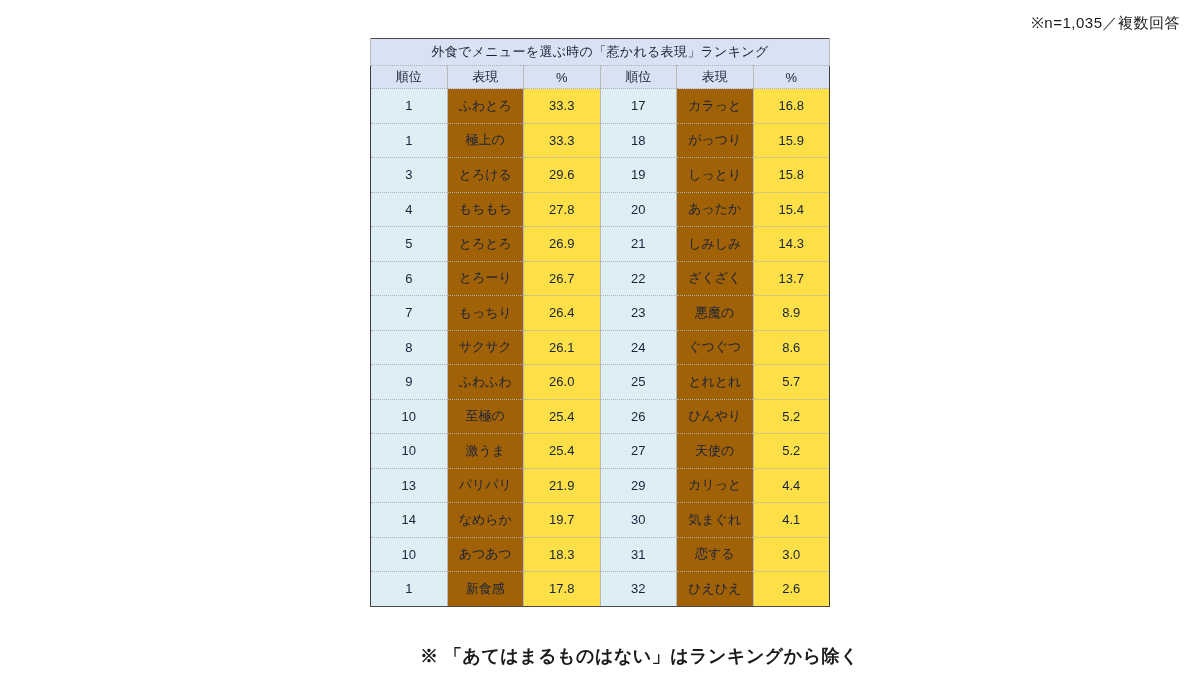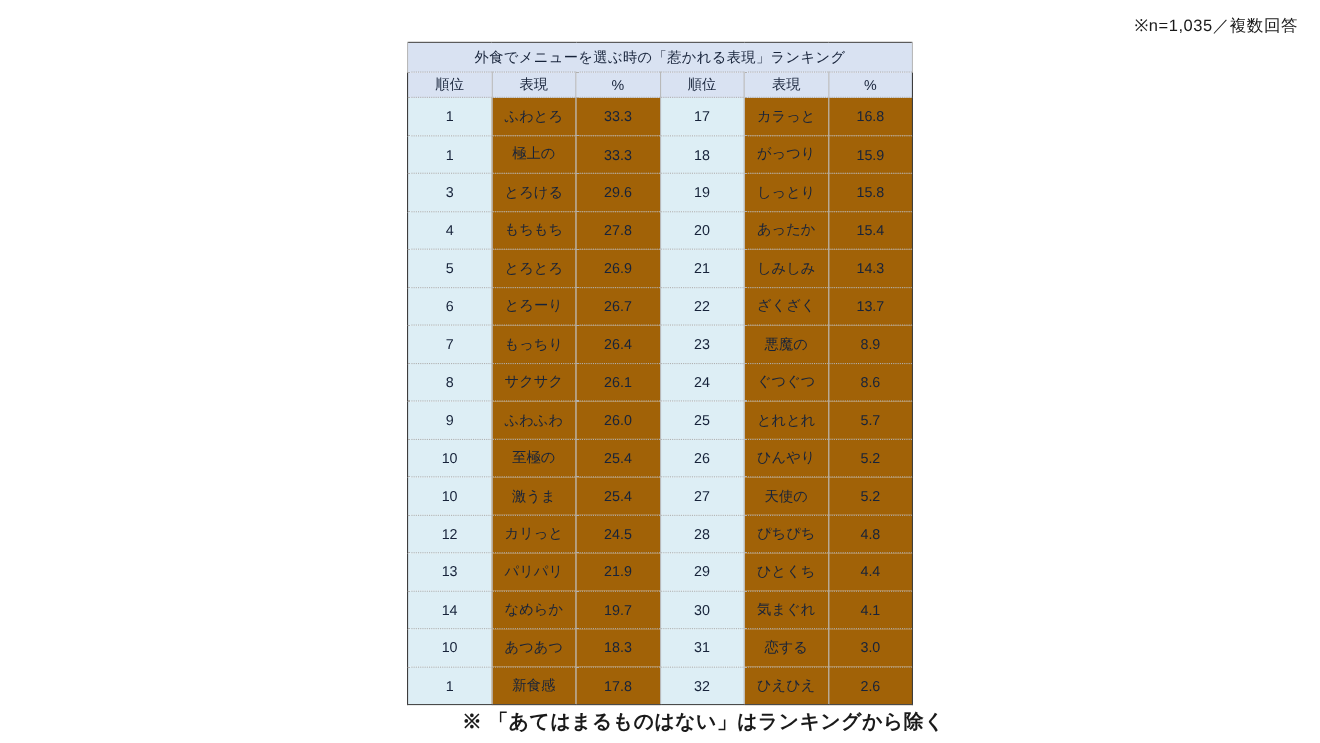--- a/index.html
+++ b/index.html
@@ -81,21 +81,21 @@
   .col-rank {
     width: 54px;
     background: #ddeef5;
   }
   .col-expr {
     width: 130px;
     background: #a16207;
   }
   .col-pct {
     width: 46px;
-    background: #a16207;
+    background: #fde047;
   }
   .mid-div {
     border-left: 1px solid #3d3d3d !important;
   }
   .outer-left {
     border-left: 1px solid #3d3d3d !important;
   }
   .outer-right {
     border-right: 1px solid #3d3d3d !important;
   }
@@ -218,33 +218,25 @@
           </tr>
           <tr>
             <td class="col-rank outer-left">10</td>
             <td class="col-expr">激うま</td>
             <td class="col-pct">25.4</td>
             <td class="col-rank mid-div">27</td>
             <td class="col-expr">天使の</td>
             <td class="col-pct outer-right">5.2</td>
           </tr>
           <tr>
-            <td class="col-rank outer-left">12</td>
-            <td class="col-expr">カリっと</td>
-            <td class="col-pct">24.5</td>
-            <td class="col-rank mid-div">28</td>
-            <td class="col-expr">ぴちぴち</td>
-            <td class="col-pct outer-right">4.8</td>
-          </tr>
-          <tr>
             <td class="col-rank outer-left">13</td>
             <td class="col-expr">パリパリ</td>
             <td class="col-pct">21.9</td>
             <td class="col-rank mid-div">29</td>
-            <td class="col-expr">ひとくち</td>
+            <td class="col-expr">カリっと</td>
             <td class="col-pct outer-right">4.4</td>
           </tr>
           <tr>
             <td class="col-rank outer-left">14</td>
             <td class="col-expr">なめらか</td>
             <td class="col-pct">19.7</td>
             <td class="col-rank mid-div">30</td>
             <td class="col-expr">気まぐれ</td>
             <td class="col-pct outer-right">4.1</td>
           </tr>

